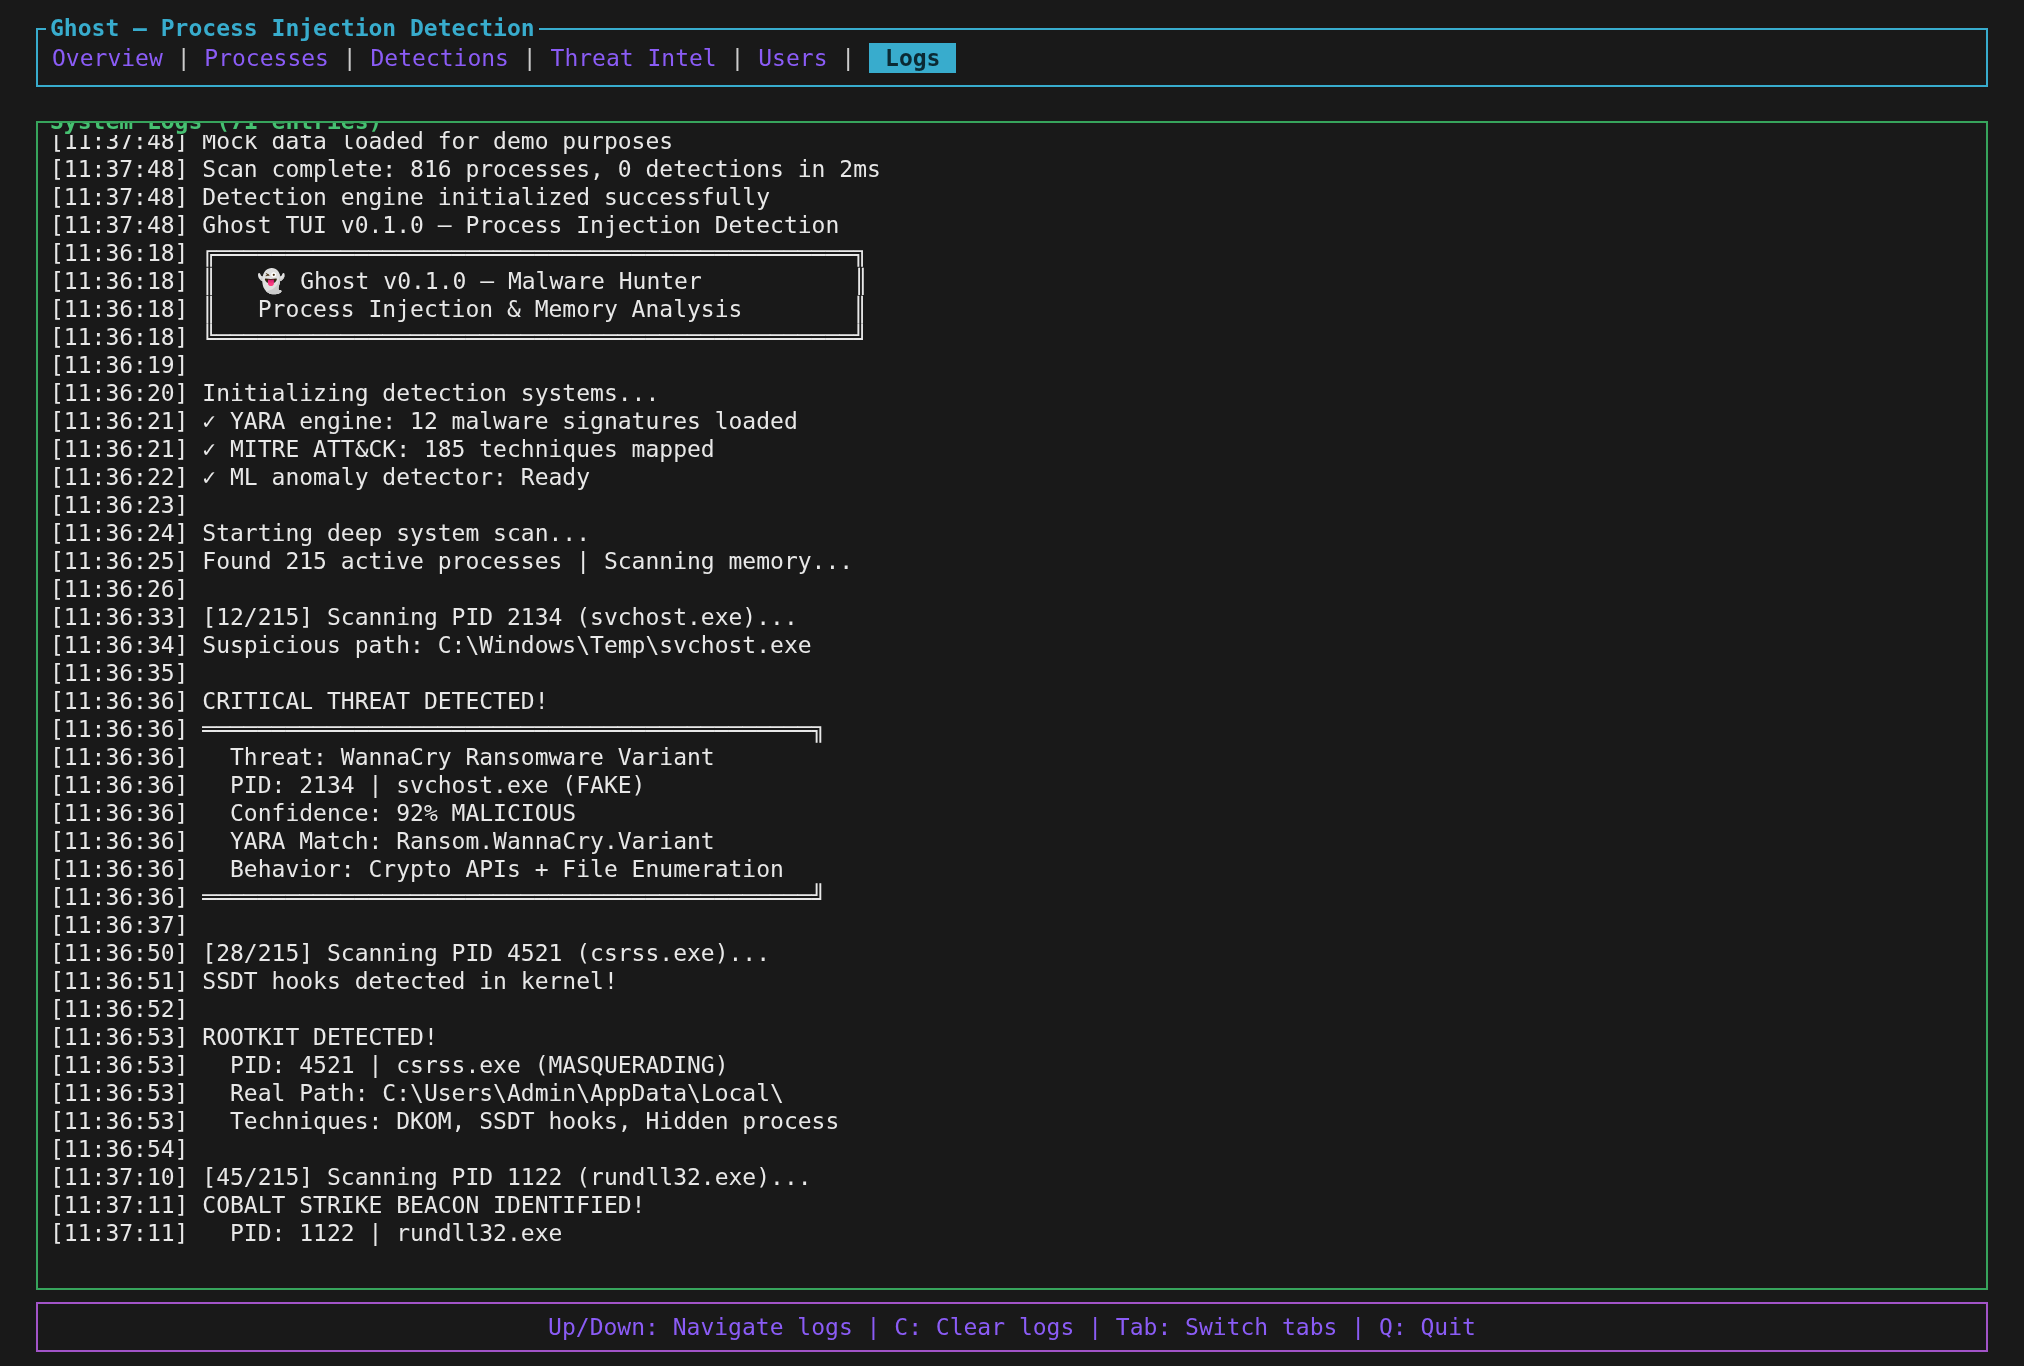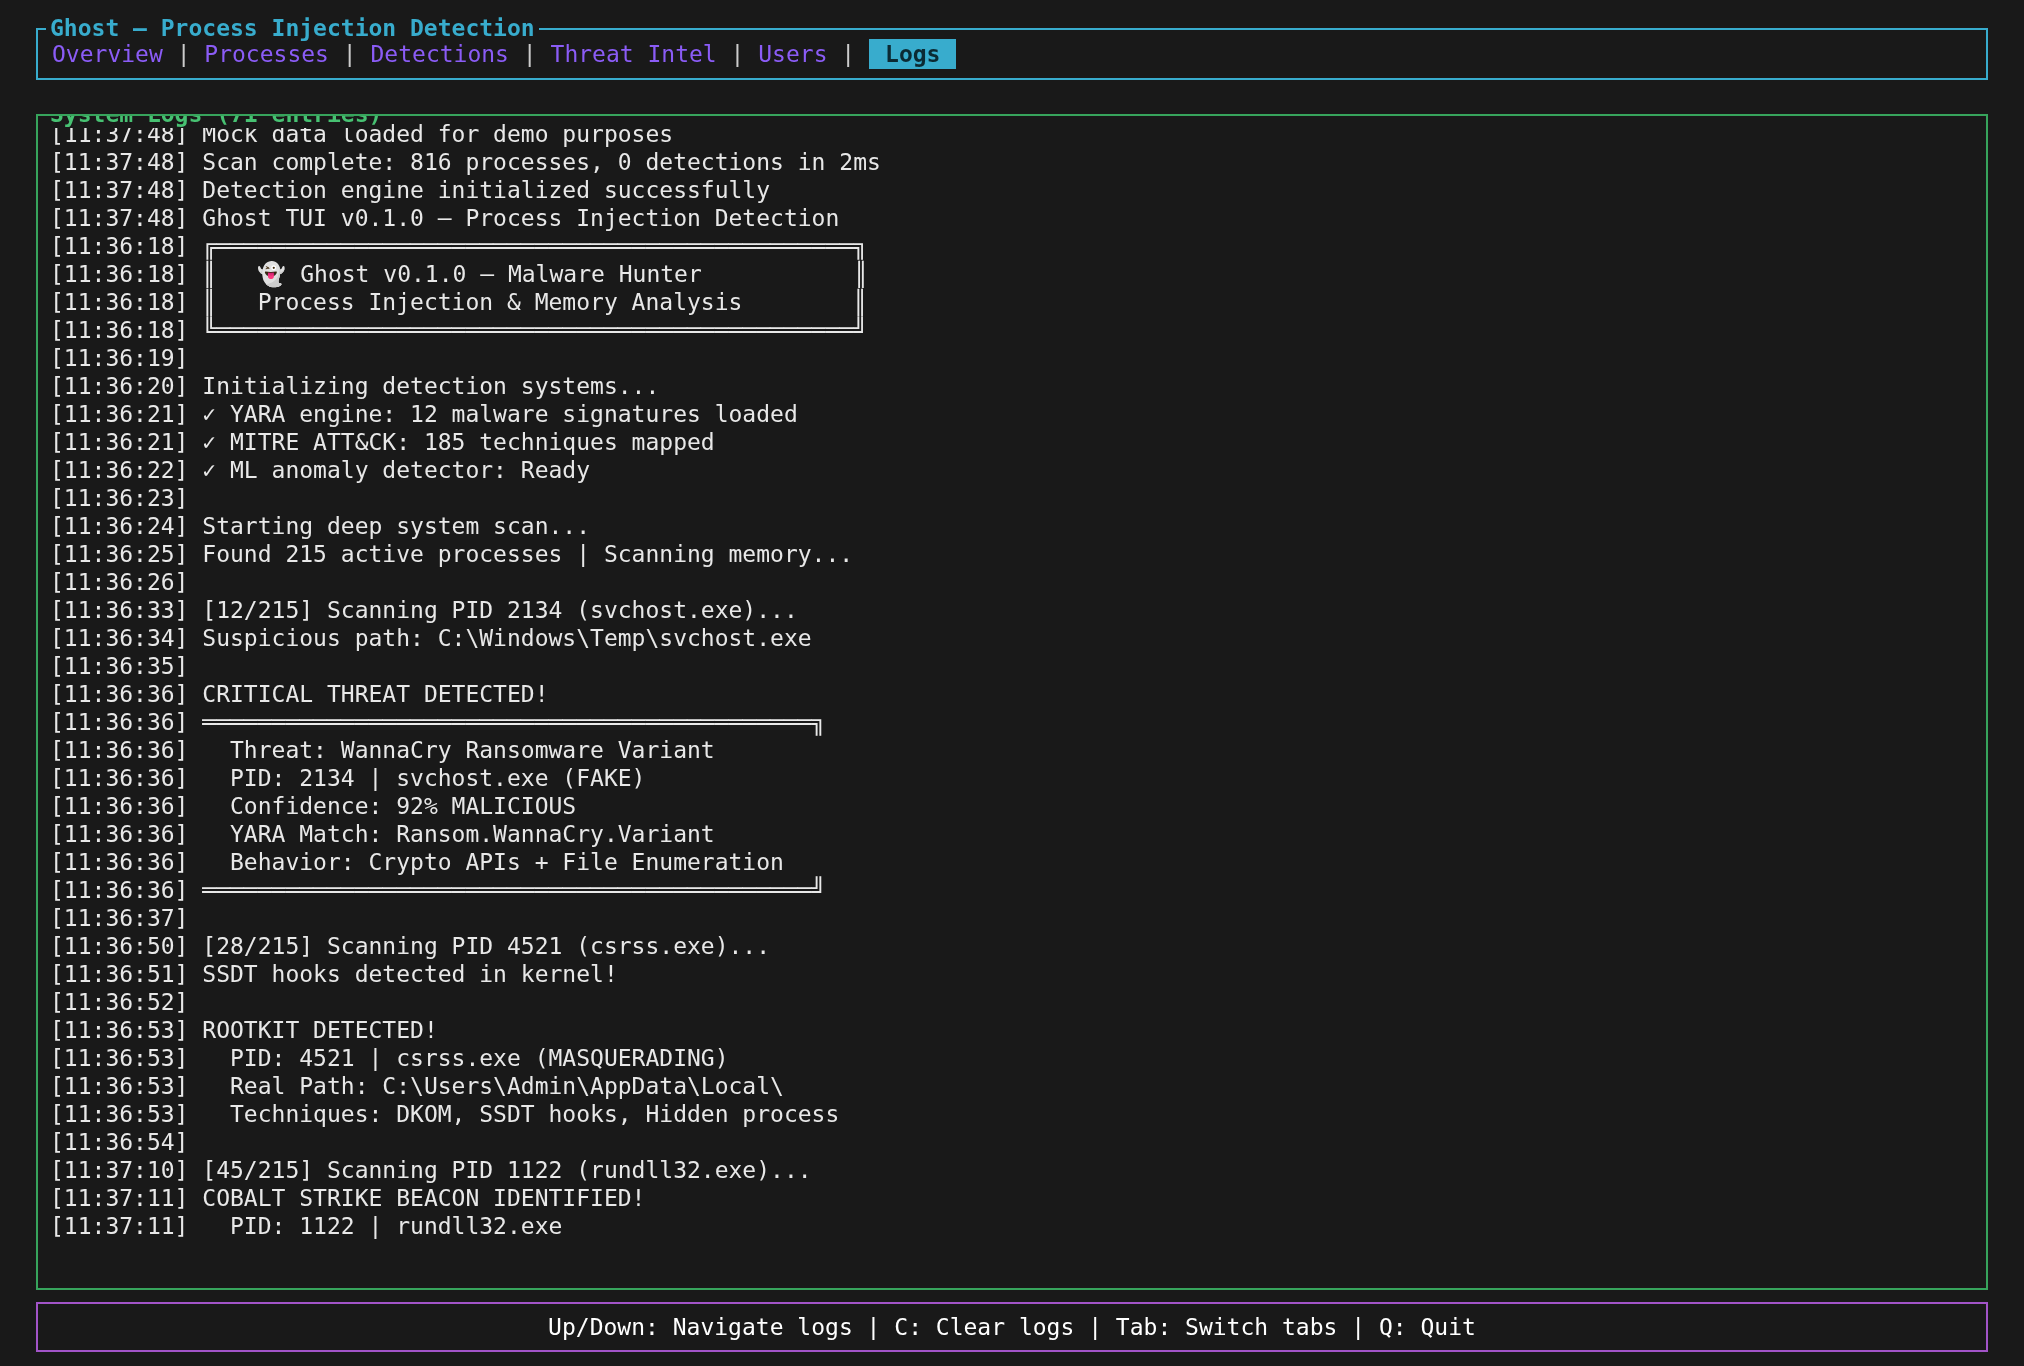--- a/index.html
+++ b/index.html
@@ -26,21 +26,21 @@
     left: 8px;
     background: #191919;
     padding: 0 4px;
     font-weight: bold;
     white-space: pre;
     line-height: 28px;
   }
   
   .tabs-panel {
     flex: 0 0 auto;
-    height: 52px;
+    height: 59px;
     border-color: var(--cyan, #38accd);
     display: flex;
     align-items: center;
     padding: 0 14px;
   }
   .tabs-panel .panel-title { color: var(--cyan, #38accd); }
   .tab-bar { white-space: pre; }
   .tab { color: #8b5cf6; cursor: default; }
   .tab.active {
     background: var(--cyan, #38accd);
@@ -65,21 +65,21 @@
   
   .footer-panel {
     flex: 0 0 auto;
     margin-top: 12px;
     height: 50px;
     border-color: var(--purple, #a254c8);
     display: flex;
     align-items: center;
     justify-content: center;
   }
-  .footer-text { white-space: pre; color: #ffffff; }
+  .footer-text { white-space: pre; color: #8b5cf6; }
 </style>
 </head>
 <body style="background: rgb(25, 25, 25); color: rgb(232, 232, 232);">
 
 <div class="screen">
 
   <div class="panel tabs-panel">
     <span class="panel-title">Ghost — Process Injection Detection</span>
     <div class="tab-bar"><span class="tab">Overview</span><span class="tab-sep"> | </span><span class="tab">Processes</span><span class="tab-sep"> | </span><span class="tab">Detections</span><span class="tab-sep"> | </span><span class="tab">Threat Intel</span><span class="tab-sep"> | </span><span class="tab">Users</span><span class="tab-sep"> | </span><span class="tab active">Logs</span></div>
   </div>

